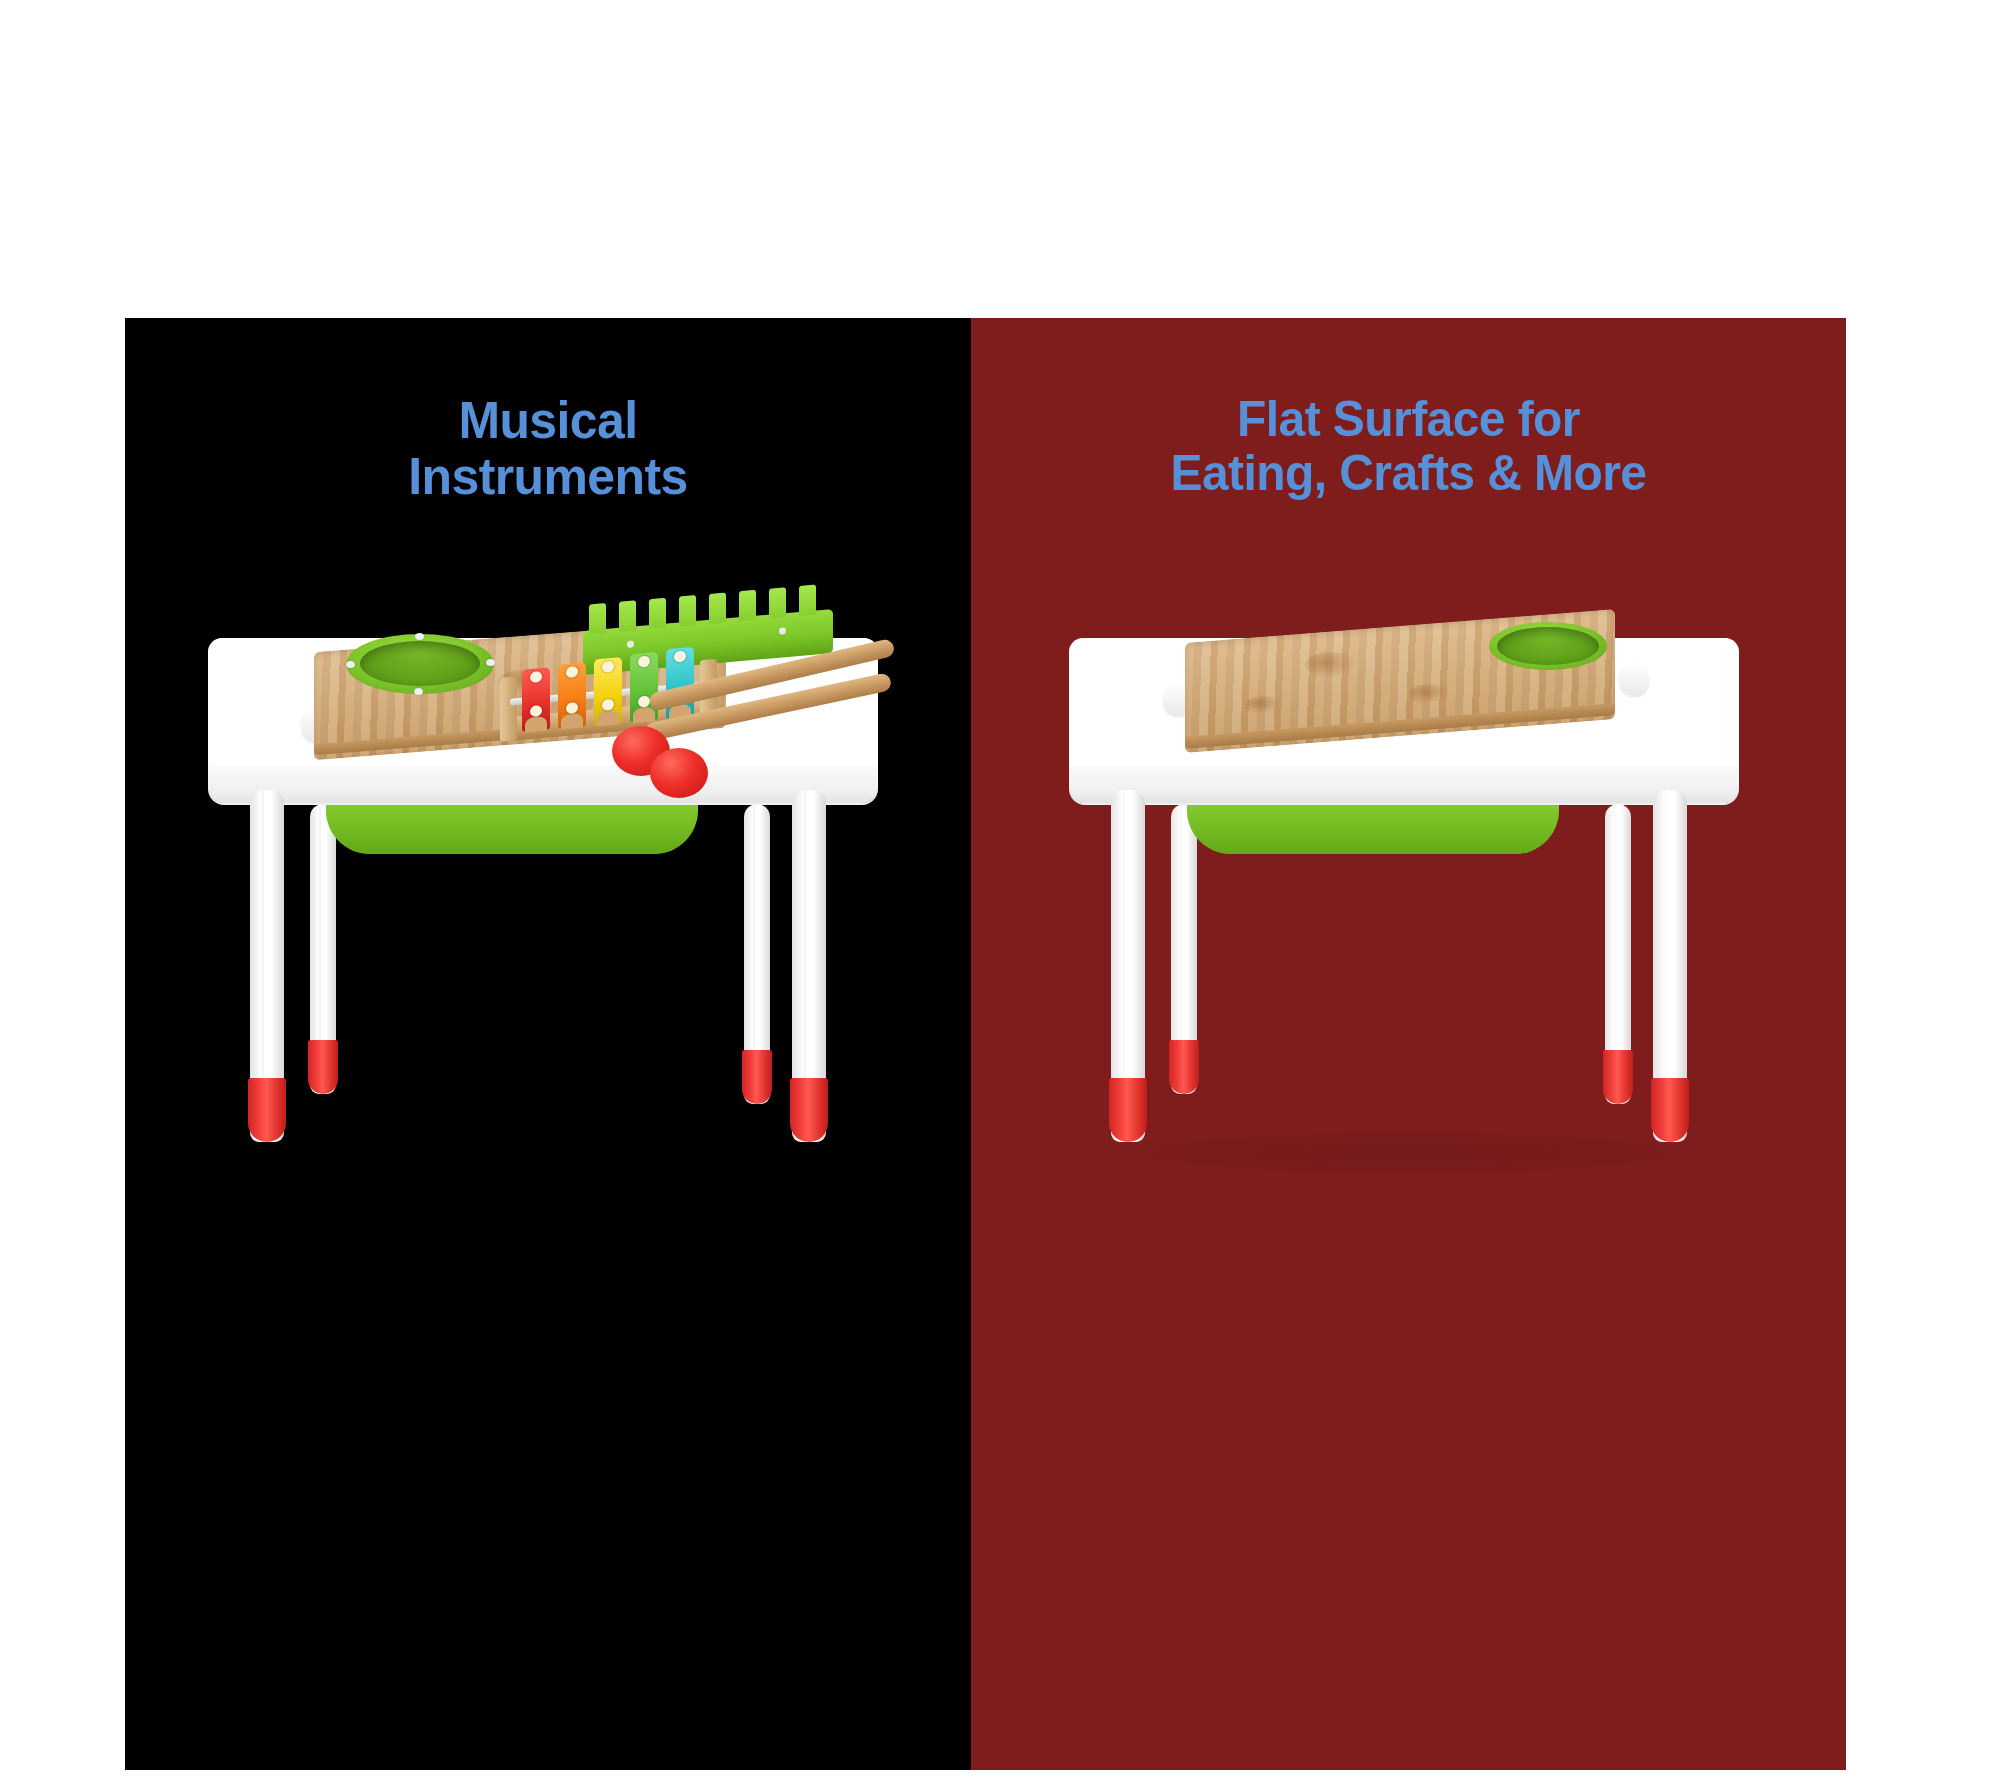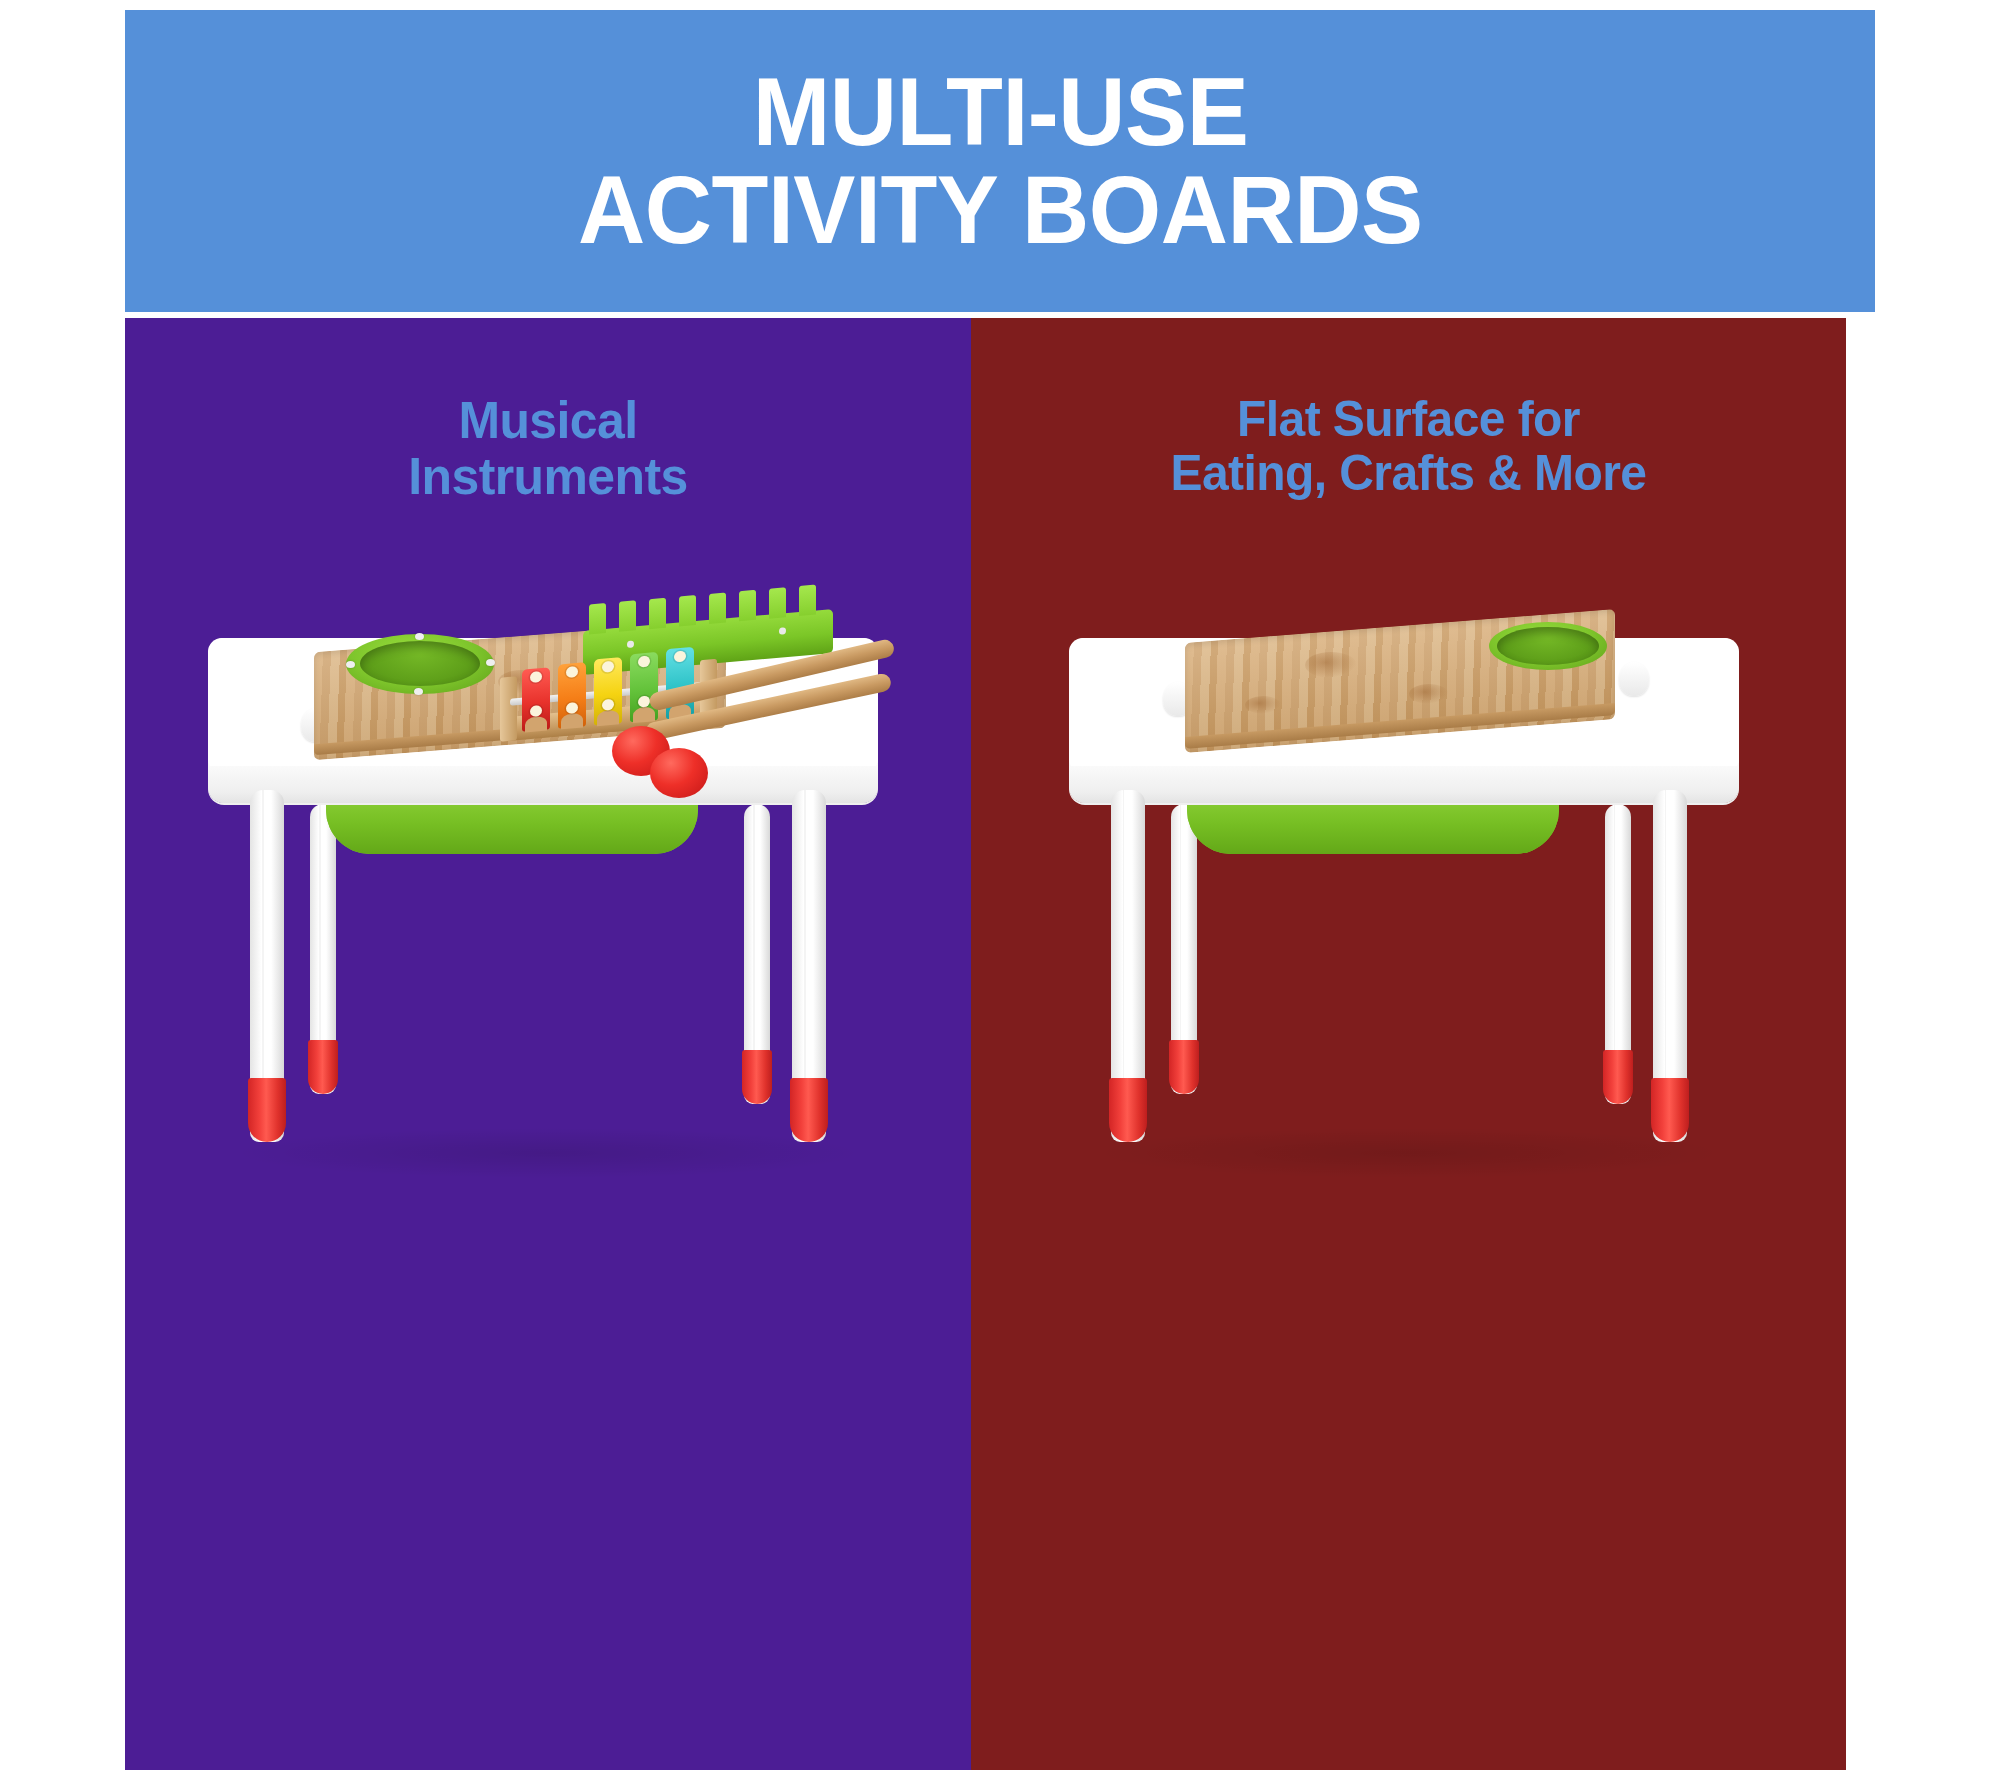--- a/index.html
+++ b/index.html
@@ -54,21 +54,21 @@
     top: 318px;
     width: 1750px;
     height: 1452px;
     display: flex;
   }
   .panel {
     position: relative;
     height: 100%;
     overflow: hidden;
   }
-  .panel-left  { width: 846px; background: #4c1d95; }
+  .panel-left  { width: 846px; background: #000000; }
   .panel-right { width: 875px; background: #7f1d1d; }
 
   .panel-caption {
     position: absolute;
     left: 0;
     right: 0;
     top: 74px;
     text-align: center;
     color: #5590D9;
     font-family: "Liberation Sans", sans-serif;
@@ -293,24 +293,20 @@
     position: absolute;
     border-radius: 50%;
     background: radial-gradient(ellipse at center, rgba(0,0,0,0.10) 0%, rgba(0,0,0,0.0) 72%);
   }
 </style>
 </head>
 <body>
 
 <div class="infographic">
 
-  <div class="header-banner">
-    <div class="header-line">MULTI-USE</div>
-    <div class="header-line">ACTIVITY BOARDS</div>
-  </div>
 
   <div class="panels">
 
     <div class="panel panel-left">
 
       <div class="panel-caption">
         <span class="caption-line">Musical</span>
         <span class="caption-line">Instruments</span>
       </div>
 

